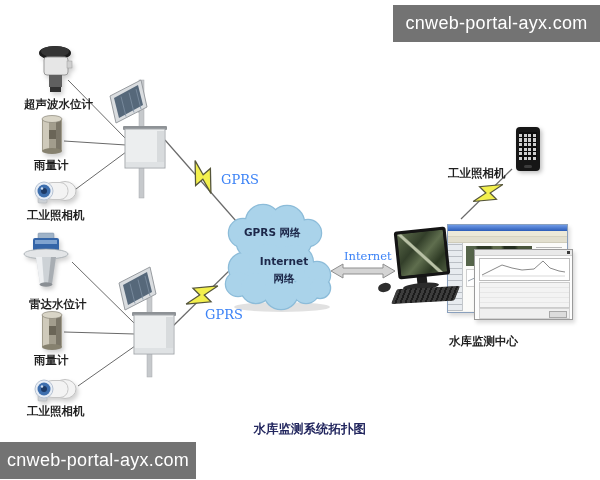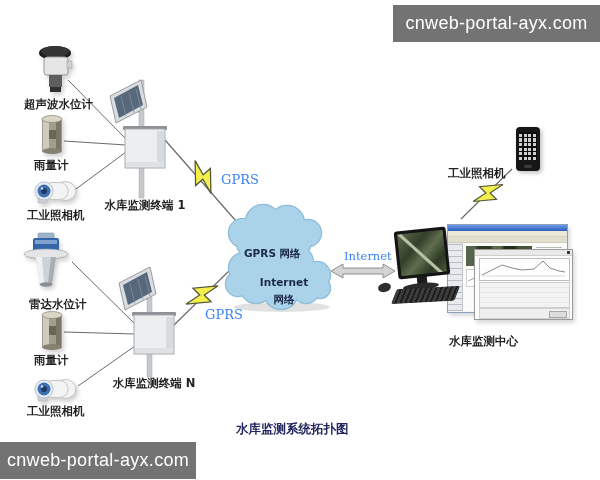--- a/index.html
+++ b/index.html
@@ -12,24 +12,24 @@
   .lbl{
     position:absolute;font-size:11.5px;font-weight:bold;color:#1f1f1f;
     white-space:nowrap;line-height:14px;
   }
   .serif-lbl{
     position:absolute;font-family:"DejaVu Serif",serif;font-size:12px;font-weight:normal;
     color:#3b82f6;white-space:nowrap;
   }
   .cloud-lbl{
     position:absolute;font-size:10.5px;font-weight:bold;color:#1c2749;
-    text-align:center;white-space:nowrap;margin-top:21px;
+    text-align:center;white-space:nowrap;
   }
   .caption{
-    position:absolute;left:236px;top:421px;width:130px;text-align:left;
+    position:absolute;left:236px;top:421px;width:130px;text-align:right;
     font-size:12.5px;font-weight:bold;color:#23275f;white-space:nowrap;
   }
   .banner{
     position:absolute;background:#737373;color:#ffffff;
     font-family:Liberation Sans, sans-serif;font-size:18px;
     display:flex;align-items:center;justify-content:center;letter-spacing:.3px;
   }
   .banner-top{left:393px;top:5px;width:207px;height:37px;}
   .banner-bottom{left:0px;top:442px;width:196px;height:37px;}
 
@@ -218,21 +218,20 @@
       <rect x="12" y="2.5" width="24" height="17" rx="8" fill="#f3f3f3" stroke="#c6c6c6"></rect>
       <rect x="6" y="17" width="9" height="6" rx="1" fill="#cdd1d5" stroke="#a8acb0" stroke-width="0.5"></rect>
       <circle cx="12" cy="11" r="9" fill="#e8eef6" stroke="#b6c2d2"></circle>
       <circle cx="12" cy="11" r="6.5" fill="#3e6fae"></circle>
       <circle cx="12" cy="11" r="3" fill="#1d3a66"></circle>
       <circle cx="10" cy="8.5" r="1.2" fill="#cfe0f4"></circle>
     </svg>
   </div>
   <div class="lbl" style="left:27px;top:208px;">工业照相机</div>
 
-  <div class="lbl" style="left:103px;top:198px;width:84px;text-align:center;">水库监测终端 1</div>
   <div class="serif-lbl" style="left:221px;top:172px;font-size:13px;">GPRS</div>
 
   <div class="dev" style="left:22px;top:232px;">
     <svg width="48" height="58" viewBox="0 0 48 58">
       <rect x="16" y="1" width="16" height="6" rx="1" fill="#9fb3c8" stroke="#7b8fa4" stroke-width="0.5"></rect>
       <rect x="11" y="6" width="26" height="13" rx="2" fill="#3465a8"></rect>
       <rect x="13" y="8" width="22" height="4" fill="#7fa3d0"></rect>
       <ellipse cx="24" cy="22" rx="22" ry="5" fill="#e3e5e7" stroke="#9aa2a8" stroke-width="0.7"></ellipse>
       <polygon points="14,25 34,25 30,52 18,52" fill="#cdd2d6"></polygon>
       <polygon points="14,25 20,25 22,52 18,52" fill="#eef0f2"></polygon>
@@ -260,21 +259,20 @@
       <rect x="12" y="2.5" width="24" height="17" rx="8" fill="#f3f3f3" stroke="#c6c6c6"></rect>
       <rect x="6" y="17" width="9" height="6" rx="1" fill="#cdd1d5" stroke="#a8acb0" stroke-width="0.5"></rect>
       <circle cx="12" cy="11" r="9" fill="#e8eef6" stroke="#b6c2d2"></circle>
       <circle cx="12" cy="11" r="6.5" fill="#3e6fae"></circle>
       <circle cx="12" cy="11" r="3" fill="#1d3a66"></circle>
       <circle cx="10" cy="8.5" r="1.2" fill="#cfe0f4"></circle>
     </svg>
   </div>
   <div class="lbl" style="left:27px;top:404px;">工业照相机</div>
 
-  <div class="lbl" style="left:112px;top:376px;width:84px;text-align:center;">水库监测终端 N</div>
   <div class="serif-lbl" style="left:205px;top:307px;font-size:13px;">GPRS</div>
 
   <div class="cloud-lbl" style="left:244px;top:226px;width:56px;">GPRS 网络</div>
   <div class="cloud-lbl en" style="left:258px;top:255px;width:52px;">Internet</div>
   <div class="cloud-lbl" style="left:258px;top:272px;width:52px;">网络</div>
 
   <div class="serif-lbl" style="left:344px;top:249px;font-size:11.5px;">Internet</div>
 
   <div class="win win-back">
     <div class="win-title"></div>

